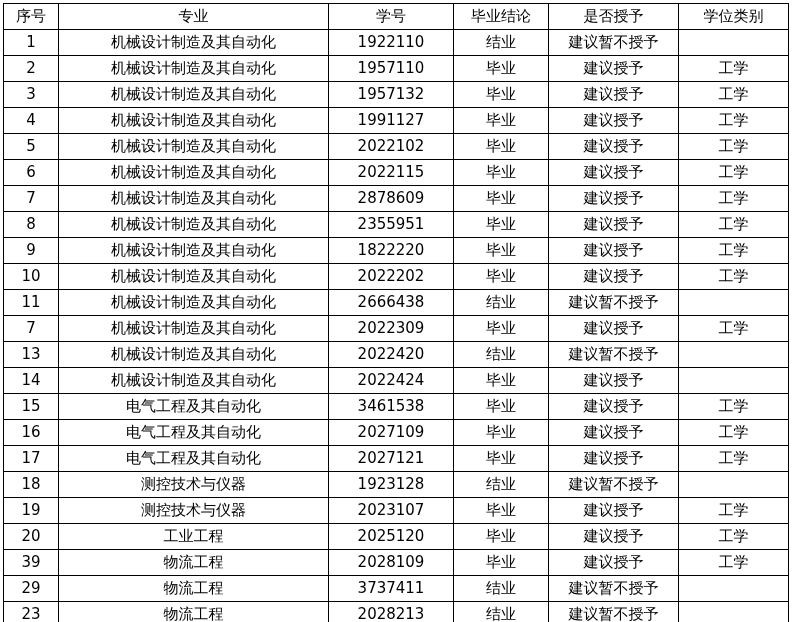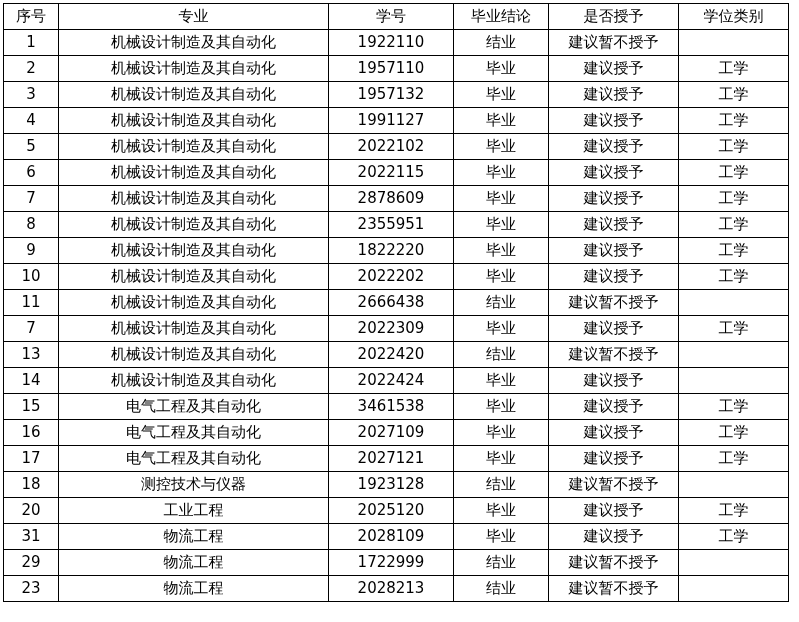--- a/index.html
+++ b/index.html
@@ -211,39 +211,47 @@
         </tr>
         <tr>
           <td>18</td>
           <td>测控技术与仪器</td>
           <td>1923128</td>
           <td>结业</td>
           <td>建议暂不授予</td>
           <td></td>
         </tr>
         <tr>
+          <td>19</td>
+          <td>测控技术与仪器</td>
+          <td>2023107</td>
+          <td>毕业</td>
+          <td>建议授予</td>
+          <td>工学</td>
+        </tr>
+        <tr>
           <td>20</td>
           <td>工业工程</td>
           <td>2025120</td>
           <td>毕业</td>
           <td>建议授予</td>
           <td>工学</td>
         </tr>
         <tr>
-          <td>31</td>
+          <td>39</td>
           <td>物流工程</td>
           <td>2028109</td>
           <td>毕业</td>
           <td>建议授予</td>
           <td>工学</td>
         </tr>
         <tr>
           <td>29</td>
           <td>物流工程</td>
-          <td>1722999</td>
+          <td>3737411</td>
           <td>结业</td>
           <td>建议暂不授予</td>
           <td></td>
         </tr>
         <tr>
           <td>23</td>
           <td>物流工程</td>
           <td>2028213</td>
           <td>结业</td>
           <td>建议暂不授予</td>

